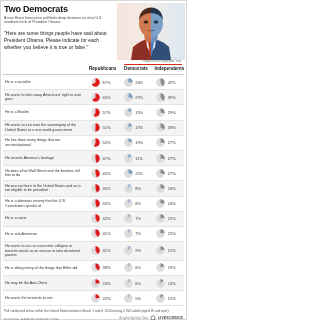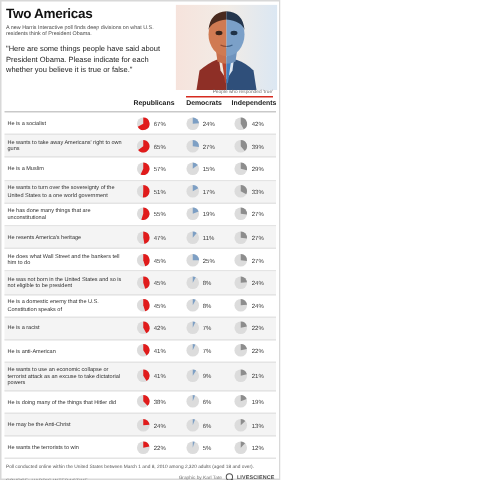--- a/index.html
+++ b/index.html
@@ -51,21 +51,21 @@
   .logo{display:flex;align-items:center;gap:1px;}
   .logo-mark{width:7px;height:7px;}
   .logo-text{font-size:3.6px;font-weight:bold;color:#4a4a4a;letter-spacing:0.1px;}
 </style>
 </head>
 <body>
 
 <div id="page">
 
   <div class="header">
-    <div class="title">Two Americas</div>
+    <div class="title">Two Democrats</div>
     <div class="subtitle">A new Harris Interactive poll finds deep divisions on what U.S. residents think of President Obama.</div>
 
     <div class="quotebox">
       <div class="quote">"Here are some things people have said about President Obama. Please indicate for each whether you believe it is true or false."</div>
     </div>
 
     <div class="portrait">
       <svg width="68" height="57" viewBox="0 0 68 57">
         <defs>
           <linearGradient id="bgsplit" x1="0" y1="0" x2="1" y2="0">

